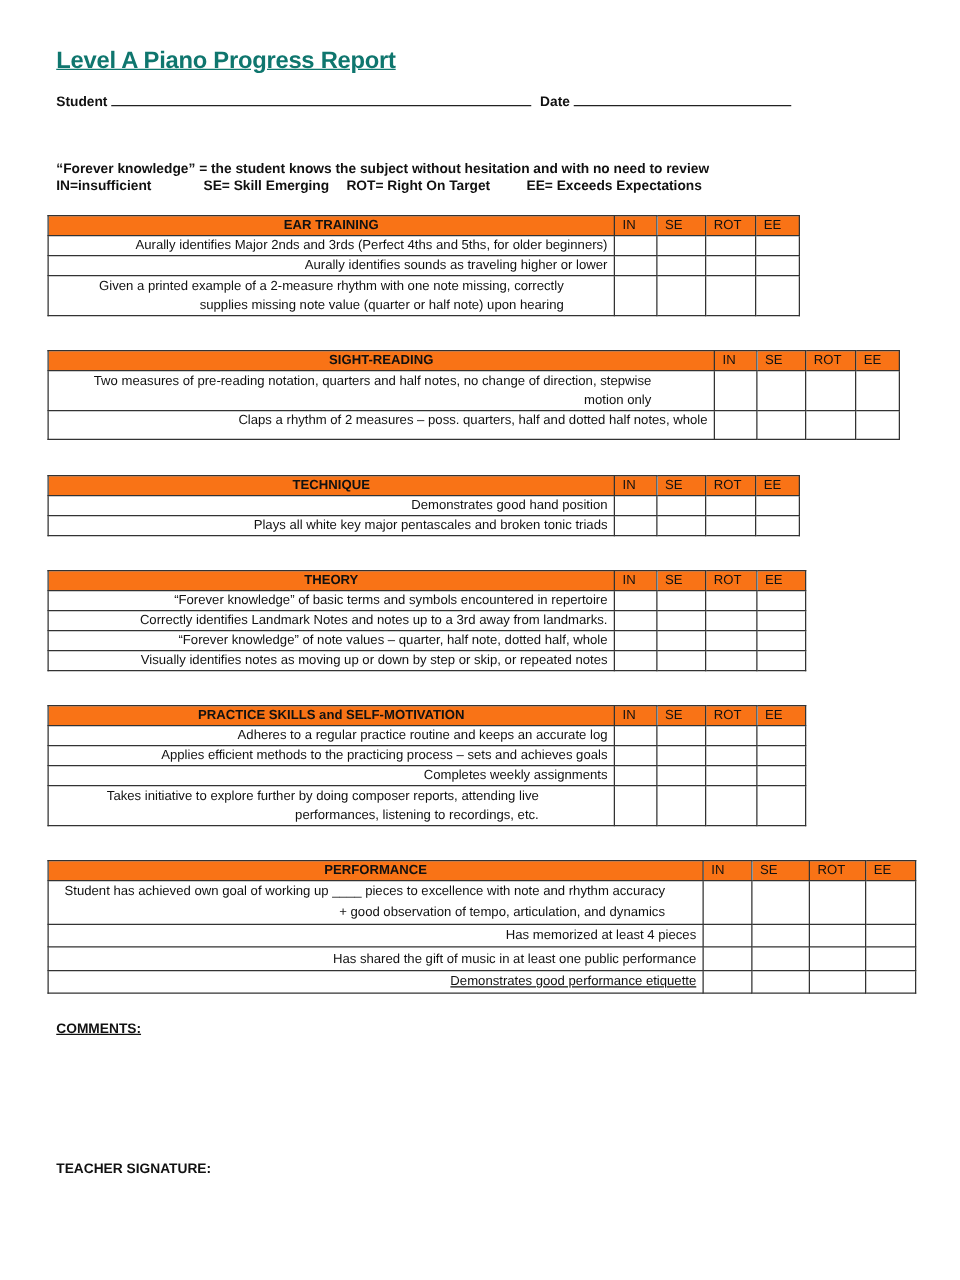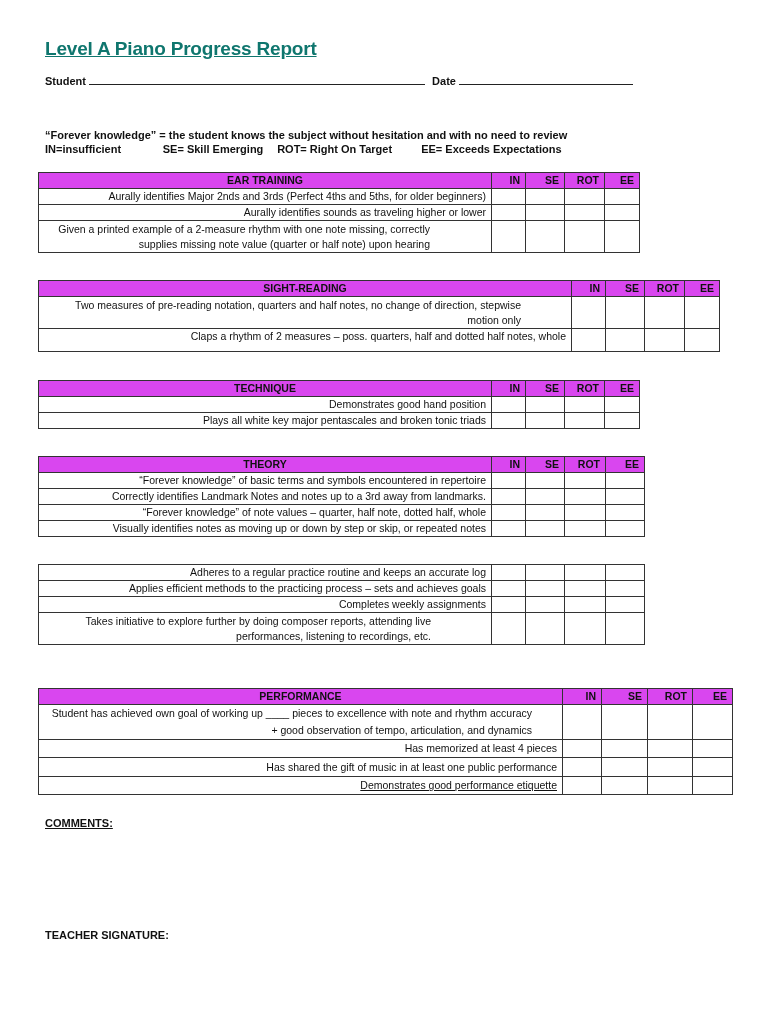--- a/index.html
+++ b/index.html
@@ -52,26 +52,26 @@
       color: #111;
     }
     table.grid td, table.grid th {
       border: 1px solid #333;
       padding: 0 5px;
       vertical-align: middle;
       line-height: 15px;
       overflow: hidden;
     }
     table.grid th {
-      background: #d946ef;
+      background: #f97316;
       font-weight: bold;
       height: 14px;
     }
     table.grid th.sec { text-align: center; }
-    table.grid th.rate { text-align: right; font-weight: bold; padding-left: 6px; }
+    table.grid th.rate { text-align: left; font-weight: normal; padding-left: 6px; }
     table.grid td.crit { text-align: right; }
     table.grid td.cell { background: #fff; }
     tr.r1 td { height: 15px; }
     tr.r2 td { height: 31px; }
     tr.rp td { height: 17px; }
     tr.rp2 td { height: 34px; }
 
     #t-ear { left: 38px; top: 172px; width: 602px; }
     #t-sight { left: 38px; top: 280px; width: 682px; }
     #t-tech { left: 38px; top: 380px; width: 602px; }
@@ -140,21 +140,21 @@
     <td class="cell"></td>
   </tr>
   <tr class="r1">
     <td class="crit">Aurally identifies sounds as traveling higher or lower</td>
     <td class="cell"></td>
     <td class="cell"></td>
     <td class="cell"></td>
     <td class="cell"></td>
   </tr>
   <tr class="r2">
-    <td class="crit" style="padding-right:61px;">Given a printed example of a 2-measure rhythm with one note missing, correctly supplies missing note value (quarter or half note) upon hearing</td>
+    <td class="crit" style="padding-right:40px;">Given a printed example of a 2-measure rhythm with one note missing, correctly supplies missing note value (quarter or half note) upon hearing</td>
     <td class="cell"></td>
     <td class="cell"></td>
     <td class="cell"></td>
     <td class="cell"></td>
   </tr>
 </tbody>
   </table>
 
 <table class="grid" id="t-sight">
   <colgroup>
@@ -271,20 +271,27 @@
 
 <table class="grid" id="t-practice">
   <colgroup>
       <col>
       <col style="width:34px">
       <col style="width:39px">
       <col style="width:41px">
       <col style="width:39px">
     </colgroup>
   <tbody>
+      <tr>
+    <th class="sec">PRACTICE SKILLS and SELF-MOTIVATION</th>
+    <th class="rate">IN</th>
+    <th class="rate">SE</th>
+    <th class="rate">ROT</th>
+    <th class="rate">EE</th>
+  </tr>
   <tr class="r1">
     <td class="crit">Adheres to a regular practice routine and keeps an accurate log</td>
     <td class="cell"></td>
     <td class="cell"></td>
     <td class="cell"></td>
     <td class="cell"></td>
   </tr>
   <tr class="r1">
     <td class="crit">Applies efficient methods to the practicing process – sets and achieves goals</td>
     <td class="cell"></td>

